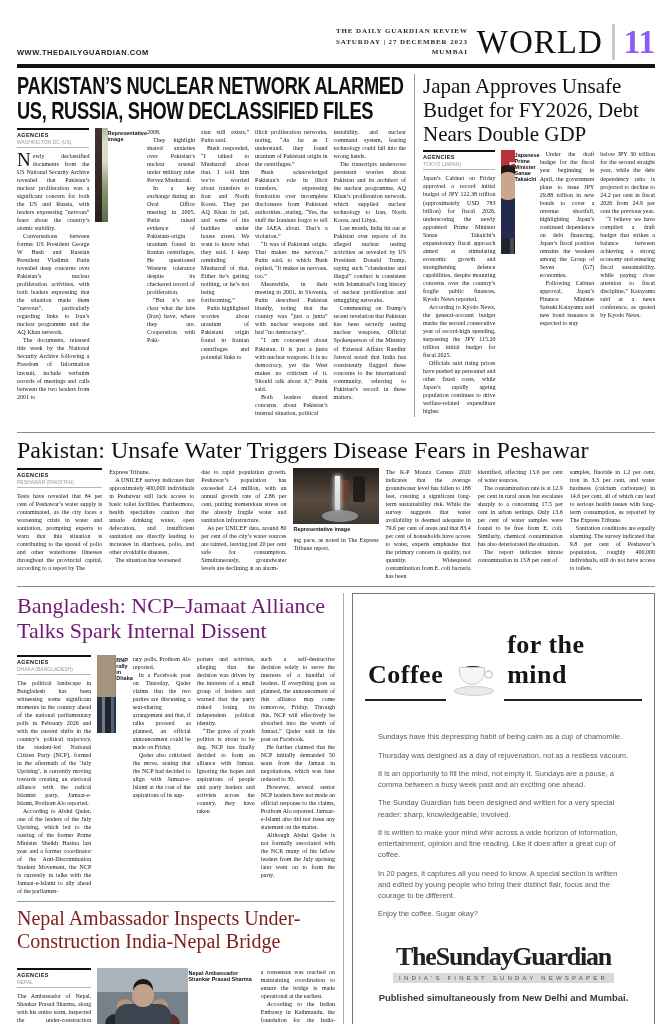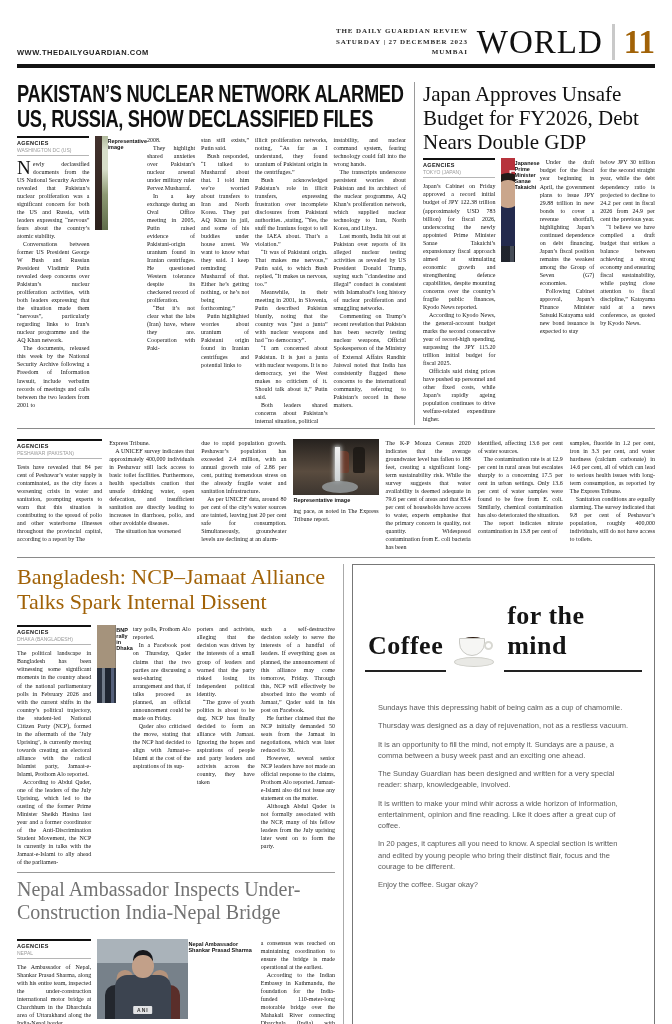--- a/index.html
+++ b/index.html
@@ -7,39 +7,39 @@
   body { font-family:"Liberation Serif", serif; color:#1a1a1a; }
   .page { width:672px; height:1024px; background:#fff; padding:0 17px; }
 
   
   .header-row { display:flex; justify-content:space-between; align-items:flex-end; padding-top:24px; }
   .site-url { font:700 7.5px "Liberation Sans", sans-serif; letter-spacing:.5px; color:#222; padding-bottom:3px; }
   .header-right { display:flex; align-items:center; gap:9px; }
   .masthead-info { text-align:right; font:700 7px "Liberation Serif", serif; letter-spacing:.9px; color:#2b2b2b; line-height:1.55; }
   .world-title { font:400 33px "Liberation Serif", serif; letter-spacing:1px; color:#111; line-height:1; }
   .divider-v { width:3px; height:36px; background:#c9c9c9; }
-  .page-num { font:700 33px "Liberation Serif", serif; color:#a16207; line-height:1; }
+  .page-num { font:700 33px "Liberation Serif", serif; color:#8b5cf6; line-height:1; }
   .black-bar { height:4px; background:#141414; margin-top:4px; }
 
   
   .byline { border-top:2px solid #111; border-bottom:1px solid #b5b5b5; padding:2px 0 2px; margin-bottom:4px; }
   .agency { display:block; font:700 5.5px "Liberation Sans", sans-serif; letter-spacing:.4px; color:#111; }
   .place  { display:block; font:400 5px  "Liberation Sans", sans-serif; color:#9a9a9a; margin-top:1px; }
   .coltext { font-size:6px; line-height:1.34; text-align:justify; white-space:pre-line; color:#141414; }
   .caption { font:700 5.5px "Liberation Sans", sans-serif; color:#111; margin:2px 0 4px; }
   .dropcap { float:left; font-size:19px; line-height:15px; padding-right:2px; color:#111; }
   .photo { position:relative; width:100%; overflow:hidden; }
   .body-cols { display:flex; gap:6px; margin-top:4px; }
   .bcol { flex:1; min-width:0; }
   .bcol-wide { flex:2.12; min-width:0; display:flex; flex-direction:row; }
   .inner-cols { display:flex; gap:6px; }
   .inner-cols .bcol { flex:1; }
 
   
-  .top-row { display:flex; margin-top:14px; padding-bottom:3px; border-bottom:1px solid #8a8a8a; }
+  .top-row { display:flex; margin-top:6px; padding-bottom:15px; border-bottom:1px solid #8a8a8a; }
   .art-nuclear { flex:1; min-width:0; padding-right:8px; border-right:1px solid #9a9a9a; }
   .hl-nuclear { font-family:"Liberation Sans", sans-serif; font-weight:700; font-size:23px; line-height:1.08; letter-spacing:-.4px; width:126%; transform:scaleX(.794); transform-origin:0 0; color:#101010; }
   .ph-nuclear { height:94px; background:linear-gradient(180deg,#42322d,#2c211d); }
   .pb-right { position:absolute; right:0; top:0; width:50%; height:100%; background:radial-gradient(circle at 65% 25%, #d7ddc9 0 14%, #8d9973 50%, #5f6c4a); }
   .fig { position:absolute; bottom:0; width:62px; height:50px; border-radius:14px 14px 0 0; background:#15171c; }
   .fig::after { content:""; position:absolute; top:-19px; left:50%; transform:translateX(-50%); width:21px; height:23px; border-radius:50% 50% 46% 46%; background:#c7a188; }
   .fig-putin { left:16px; }
   .fig-bush { right:20px; background:#272a31; }
   .art-japan { width:240px; flex:none; padding-left:8px; }
   .hl-japan { font:400 21px "Liberation Serif", serif; line-height:1.15; color:#111; margin-bottom:3px; }
@@ -56,26 +56,26 @@
   .water-cols .wcol { flex:1; min-width:0; }
   .ph-water { height:56px; background:linear-gradient(180deg,#25211e,#5a4c3f 58%,#3c352f); }
   .stream { position:absolute; left:49%; top:8px; width:5px; height:34px; background:linear-gradient(180deg,#f2f2f2,#cfd4d6); box-shadow:0 0 4px 1px #cfd4d6; }
   .basin { position:absolute; left:34%; bottom:2px; width:36px; height:12px; border-radius:50%; background:#9aa0a2; opacity:.8; }
   .bottle { position:absolute; width:12px; height:26px; border-radius:4px 4px 2px 2px; background:#1b1714; opacity:.85; }
   .bottle.b1 { right:14px; top:8px; } .bottle.b2 { right:30px; top:12px; height:22px; background:#6e3b2a; }
 
   
   .bottom-row { display:flex; margin-top:6px; }
   .bottom-left { flex:1; min-width:0; padding-right:8px; border-right:1px solid #aaa; }
-  .hl-bd { font:400 22px "Liberation Serif", serif; line-height:1.14; color:#a16207; margin-bottom:11px; }
+  .hl-bd { font:400 22px "Liberation Serif", serif; line-height:1.14; color:#701a75; margin-bottom:11px; }
   .ph-bnp { height:78px; background:linear-gradient(180deg,#b3a28c 0 54%,#343b48 54% 100%); }
   .bnp-buildings { position:absolute; top:0; left:0; width:100%; height:56%; background:repeating-linear-gradient(90deg,#a5937c 0 18px,#8d8070 18px 34px,#bcab93 34px 52px); }
   .bnp-crowd { position:absolute; bottom:0; left:0; width:100%; height:46%; background:repeating-linear-gradient(90deg,#2c3340 0 5px,#707a88 5px 8px,#1f2530 8px 14px,#55607a 14px 17px); }
   .art-nepal { border-top:1px solid #999; margin-top:6px; padding-top:5px; }
-  .hl-nepal { font:400 20px "Liberation Serif", serif; line-height:1.14; color:#737373; margin-bottom:15px; }
+  .hl-nepal { font:400 20px "Liberation Serif", serif; line-height:1.14; color:#7f1d1d; margin-bottom:15px; }
   .ph-nepal { height:80px; background:linear-gradient(180deg,#aab3ba 0 30%,#77818a 30% 100%); }
   .fig-amb { position:absolute; left:50%; transform:translateX(-50%); bottom:0; width:56px; height:44px; border-radius:12px 12px 0 0; background:#3c4450; }
   .fig-amb::after { content:""; position:absolute; top:-20px; left:50%; transform:translateX(-50%); width:22px; height:23px; border-radius:48%; background:#c2a089; box-shadow:0 -6px 0 -1px #17181c; }
   .side-head { position:absolute; bottom:0; width:40px; height:34px; border-radius:10px 10px 0 0; background:#23272e; }
   .side-head::after { content:""; position:absolute; top:-15px; left:50%; transform:translateX(-50%); width:17px; height:18px; border-radius:48%; background:#b5937b; }
   .sh-l { left:8px; } .sh-r { right:8px; background:#5a2e2a; }
   .ani-tag { position:absolute; left:50%; transform:translateX(-50%); bottom:5px; background:rgba(255,255,255,.85); color:#333; font:700 5px "Liberation Sans", sans-serif; padding:1px 4px; border-radius:1px; letter-spacing:1px; }
 
   
   .coffee-box { width:303px; flex:none; border:1px solid #777; margin-left:8px; padding:12px 12px 10px; display:flex; flex-direction:column; align-items:center; background:#fff; }
@@ -193,20 +193,21 @@
                 <div class="coltext">below JPY 30 trillion for the second straight year, while the debt dependency ratio is projected to decline to 24.2 per cent in fiscal 2026 from 24.9 per cent the previous year.
  “I believe we have compiled a draft budget that strikes a balance between achieving a strong economy and ensuring fiscal sustainability, while paying close attention to fiscal discipline,” Katayama said at a news conference, as quoted by Kyodo News.</div>
               </div>
           </div>
         </div>
       </div>
     </div>
   </div>
 
   <div class="art-water">
+    <h2 class="hl-water">Pakistan: Unsafe Water Triggers Disease Fears in Peshawar</h2>
     <div class="water-cols">
       <div class="wcol">
         <div class="byline">
           <span class="agency">AGENCIES</span>
           <span class="place">PESHAWAR (PAKISTAN)</span>
         </div>
         <div class="coltext">Tests have revealed that 84 per cent of Peshawar’s water supply is contaminated, as the city faces a worsening crisis in water and sanitation, prompting experts to warn that this situation is contributing to the spread of polio and other waterborne illnesses throughout the provincial capital, according to a report by The</div>
       </div>
       <div class="wcol">
           <div class="coltext">Express Tribune.
@@ -328,17 +329,22 @@
       </div>
       <div class="coffee-paras">
         <p>Sundays have this depressing habit of being calm as a cup of chamomile.</p>
         <p>Thursday was designed as a day of rejuvenation, not as a restless vacuum.</p>
         <p>It is an opportunity to fill the mind, not empty it. Sundays are a pause, a comma between a busy week past and an exciting one ahead.</p>
         <p>The Sunday Guardian has been designed and written for a very special reader: sharp, knowledgeable, involved.</p>
         <p>It is written to make your mind whir across a wide horizon of information, entertainment, opinion and fine reading. Like it does after a great cup of coffee.</p>
         <p>In 20 pages, it captures all you need to know. A special section is written and edited by young people who bring their distinct flair, focus and the courage to be different.</p>
         <p>Enjoy the coffee. Sugar okay?</p>
       </div>
+      <div class="sg-block">
+        <div class="sg-logo">TheSundayGuardian</div>
+        <div class="sg-tagline">INDIA'S  FINEST  SUNDAY  NEWSPAPER</div>
+        <div class="sg-published">Published simultaneously from New Delhi and Mumbai.</div>
+      </div>
 
     </div>
   </div>
 
 </div>
 
 </body></html>

